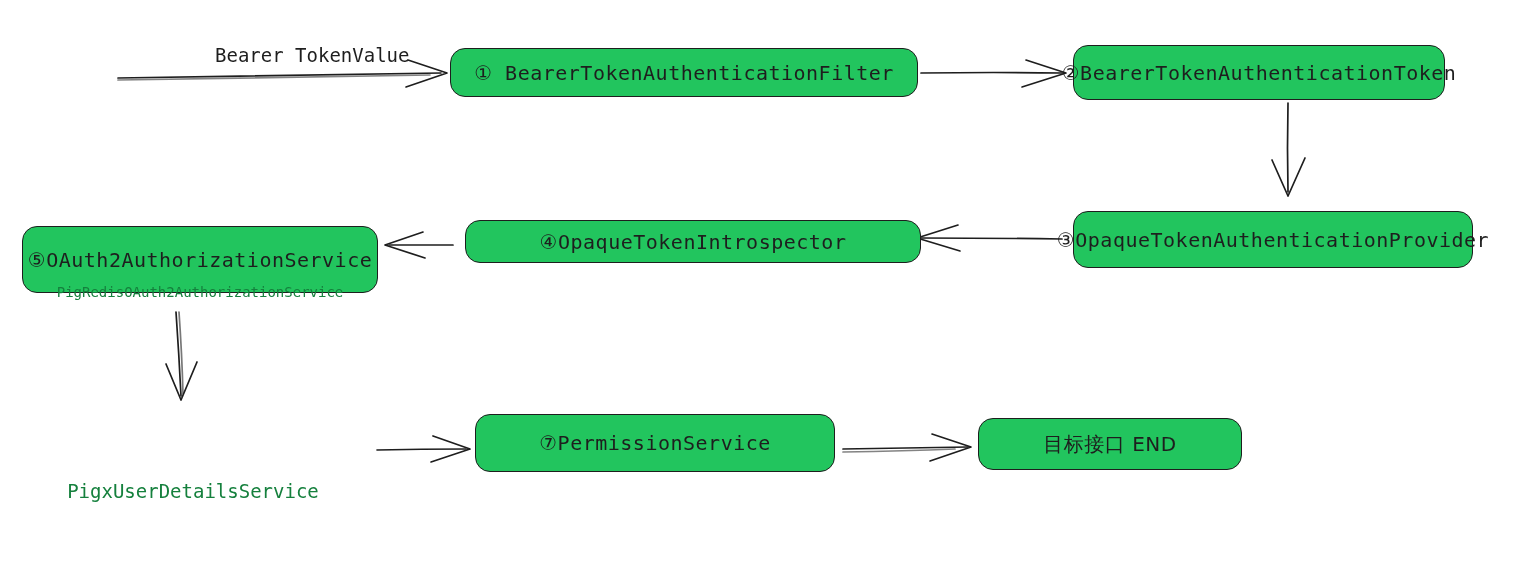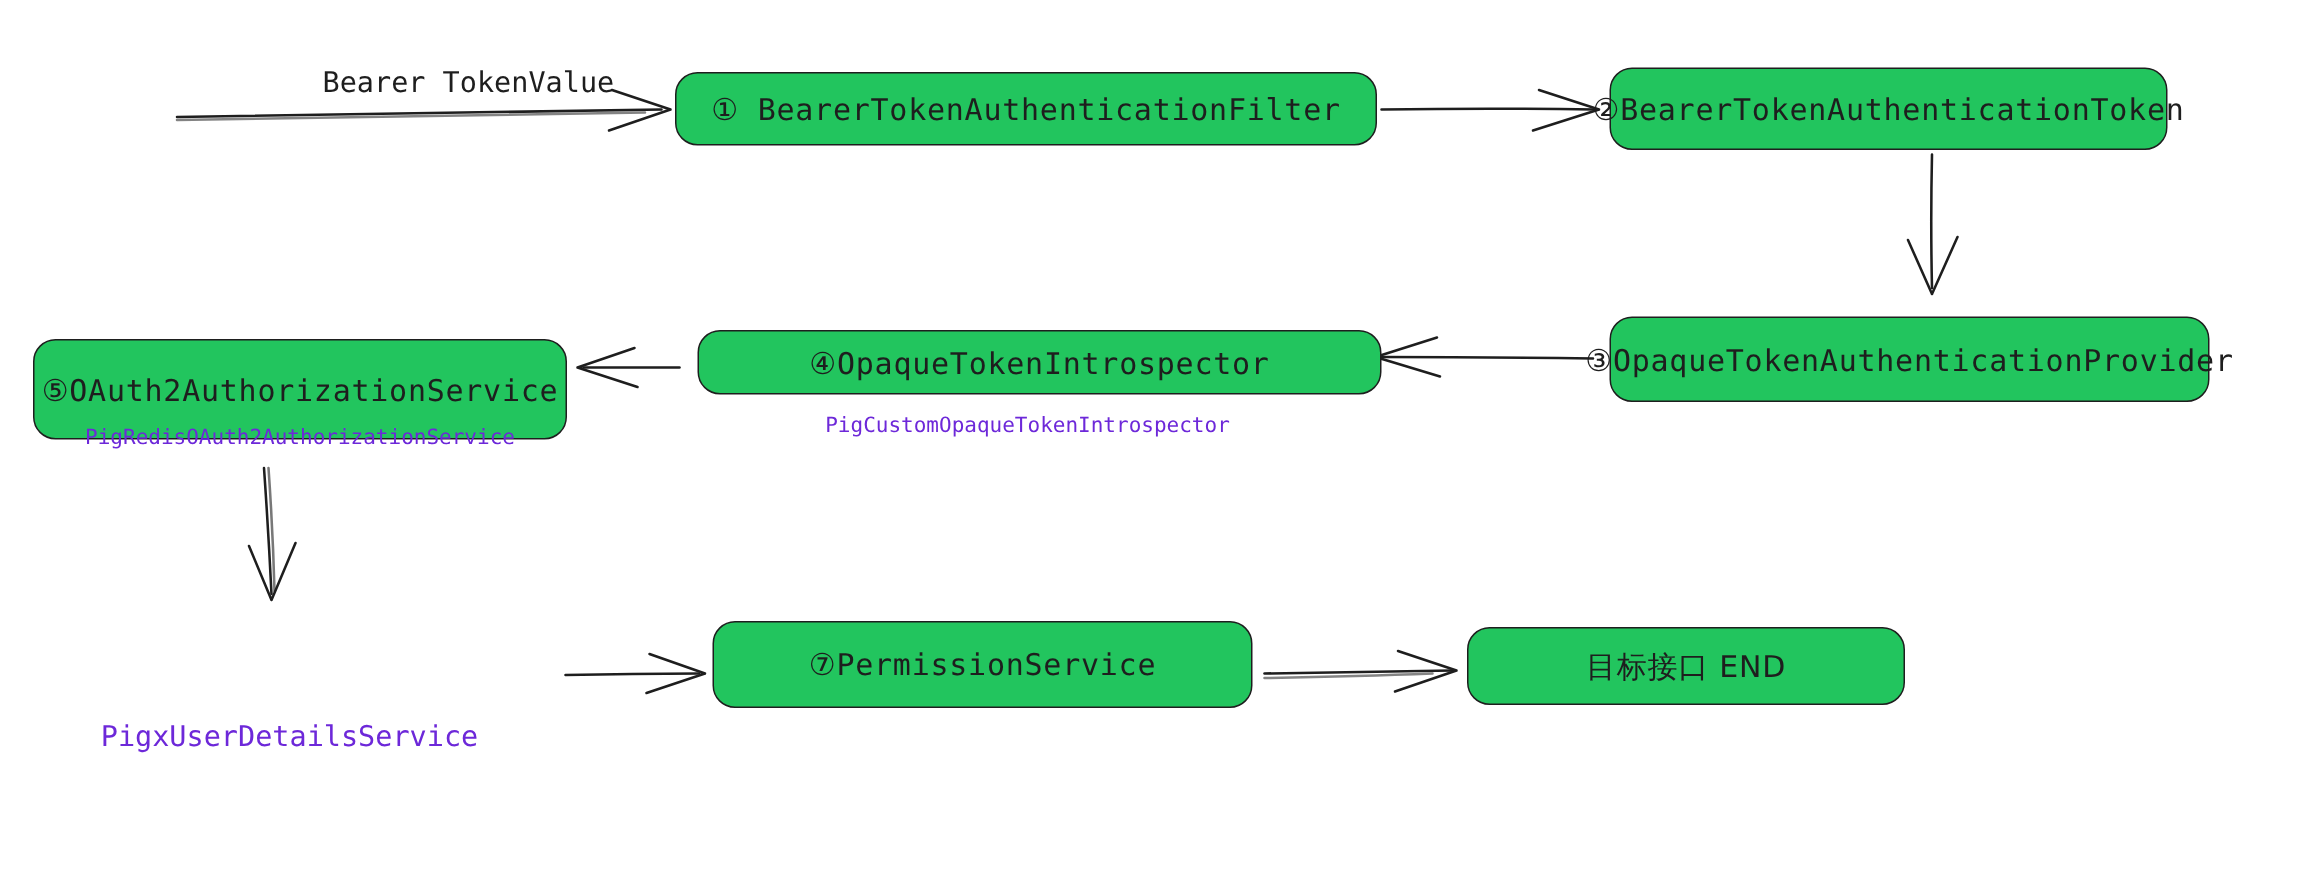--- a/index.html
+++ b/index.html
@@ -23,26 +23,26 @@
     letter-spacing:0.5px;
     white-space:nowrap;
   }
   .n1{left:450px;top:48px;width:468px;height:49px;}
   .n2{left:1073px;top:45px;width:372px;height:55px;}
   .n3{left:1073px;top:211px;width:400px;height:57px;}
   .n4{left:465px;top:220px;width:456px;height:43px;}
   .n5{left:22px;top:226px;width:356px;height:67px;}
   .n6{left:15px;top:410px;width:356px;height:62px;}
   .n7{left:475px;top:414px;width:360px;height:58px;}
-  .n8{left:978px;top:418px;width:292px;height:52px;font-family:"DejaVu Sans",sans-serif;}
+  .n8{left:978px;top:418px;width:264px;height:52px;font-family:"DejaVu Sans",sans-serif;}
   .sublabel{
     position:absolute;
     text-align:center;
     white-space:nowrap;
-    color:#6d28d9;
+    color:#15803d;
   }
   .sub4{left:465px;top:276px;width:440px;font-size:14px;}
   .sub5{left:22px;top:284px;width:356px;font-size:14px;}
   .sub6{left:15px;top:480px;width:356px;font-size:19px;}
   .edge-label{
     position:absolute;
     left:215px;top:44px;
     font-size:19px;
     white-space:nowrap;
   }
@@ -109,21 +109,20 @@
     <span>②BearerTokenAuthenticationToken</span>
   </div>
 
   <div class="node n3">
     <span>③OpaqueTokenAuthenticationProvider</span>
   </div>
 
   <div class="node n4">
     <span>④OpaqueTokenIntrospector</span>
   </div>
-  <div class="sublabel sub4">PigCustomOpaqueTokenIntrospector</div>
 
   <div class="node n5">
     <span>⑤OAuth2AuthorizationService</span>
   </div>
   <div class="sublabel sub5">PigRedisOAuth2AuthorizationService</div>
 
   <div class="sublabel sub6">PigxUserDetailsService</div>
 
   <div class="node n7">
     <span>⑦PermissionService</span>

